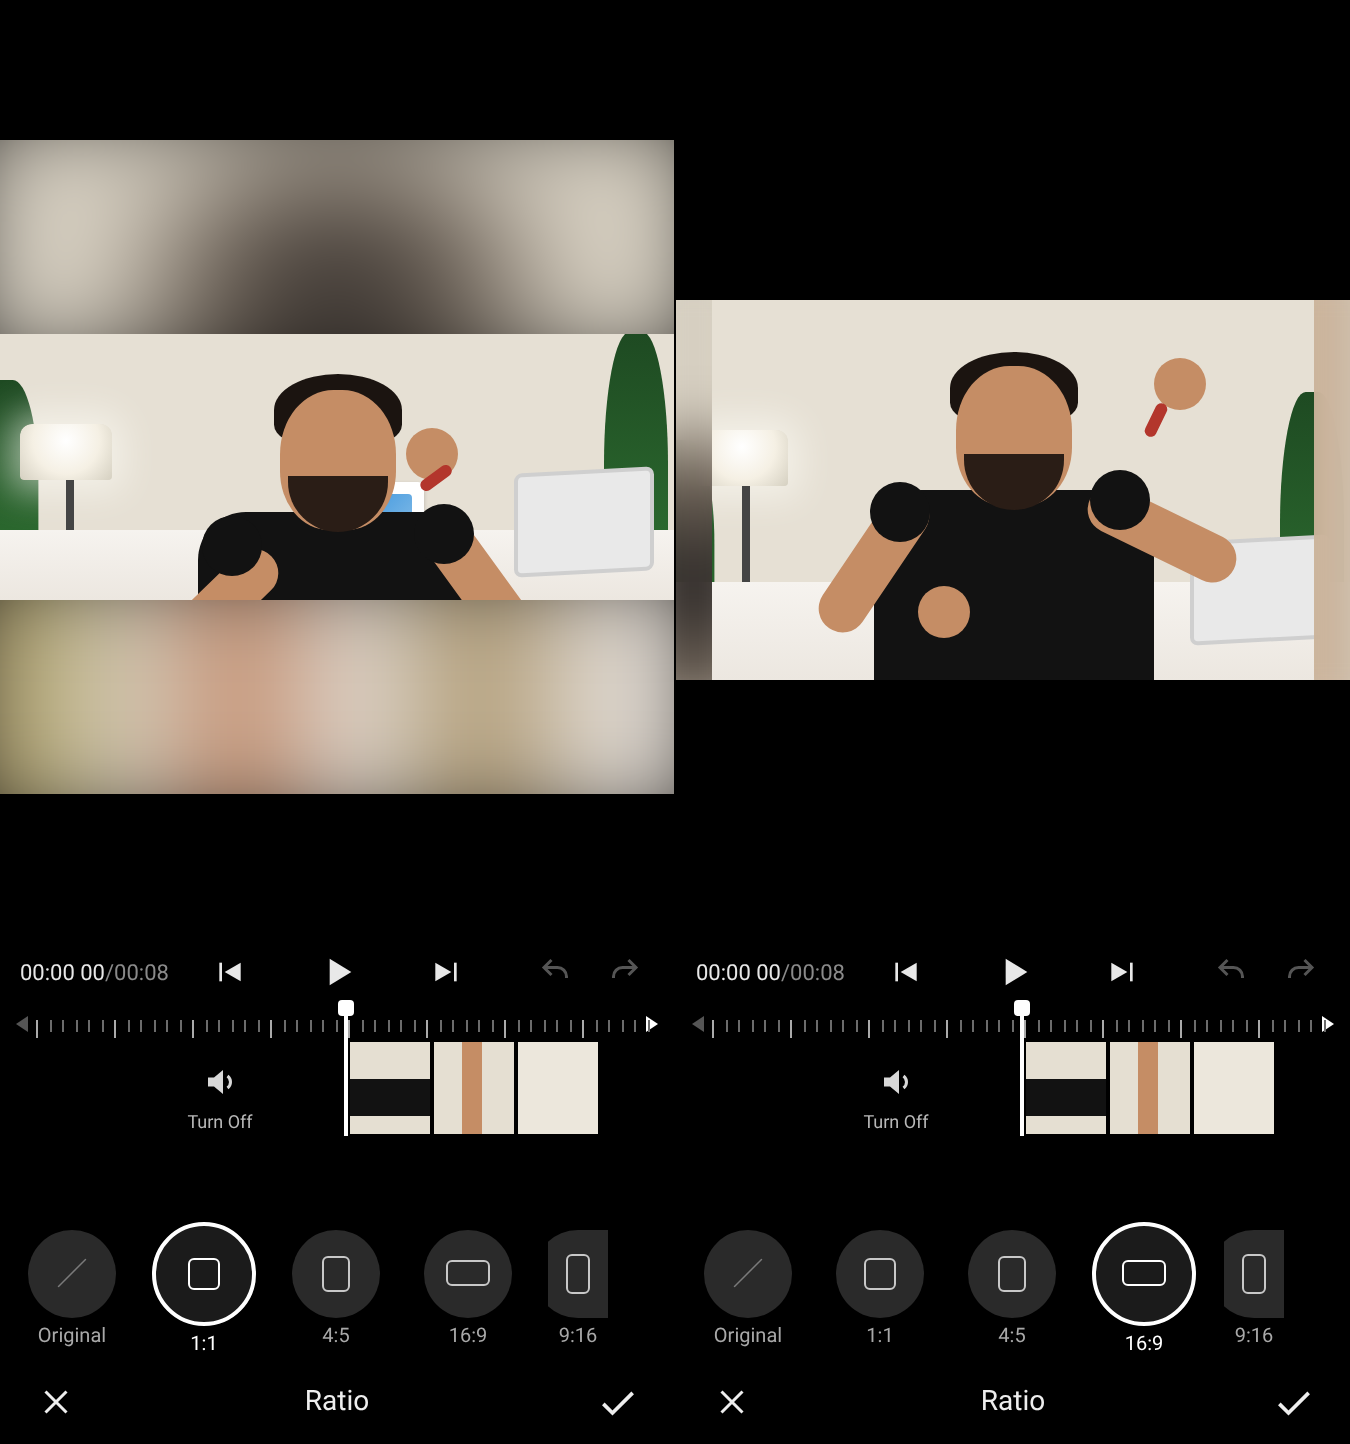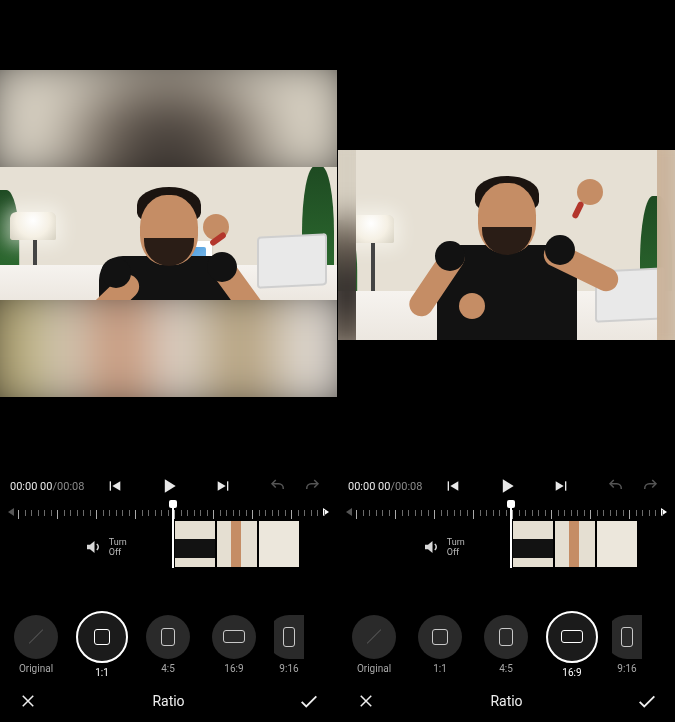--- a/index.html
+++ b/index.html
@@ -199,21 +199,21 @@
   }
   .ruler .arrow.l{ left:2px;  border-right:6px solid #555;}
   .ruler .arrow.r{ right:2px; border-left:6px solid #fff;}
 
   .track{
     position:absolute; top:18px; height:54px;
     display:flex; align-items:center;
   }
   .track.audio{ left:80px; }
   .audio-btn{
-    display:flex; flex-direction:row; align-items:center; gap:2px;
+    display:flex; flex-direction:column; align-items:center; gap:2px;
     color:#d8d8d8; width:60px;
   }
   .audio-btn .ico{
     width:28px;height:28px;border-radius:50%;
     display:flex;align-items:center;justify-content:center;
   }
   .audio-btn .lbl{ font-size:9px; color:#b8b8b8;}
 
   .clip-strip{
     position:absolute; top:18px; height:48px;

